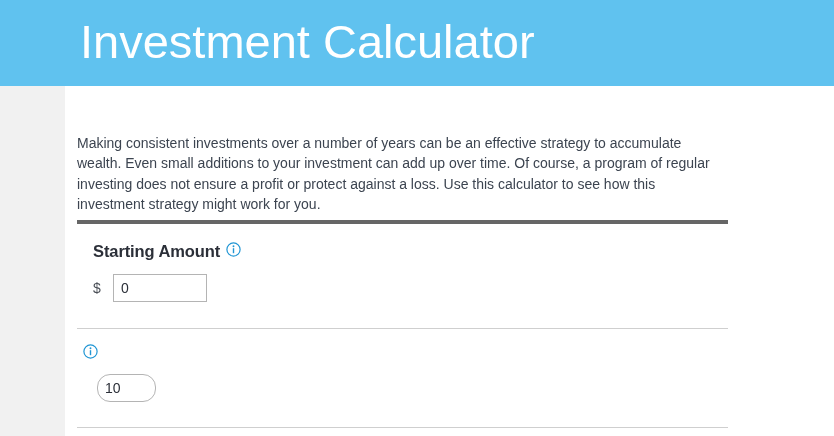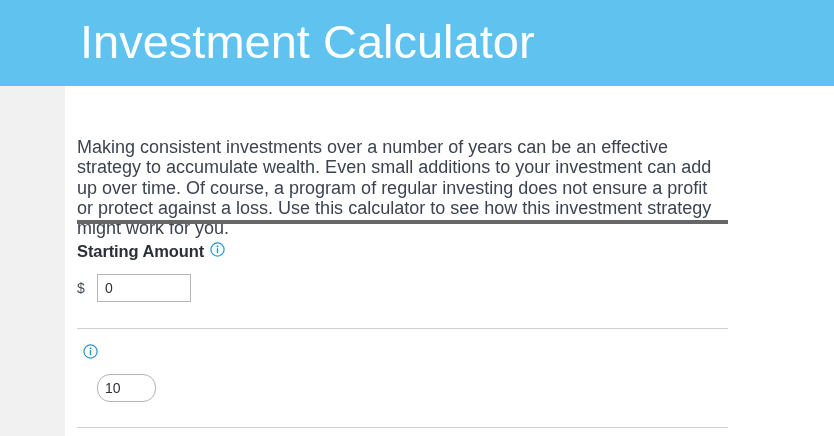--- a/index.html
+++ b/index.html
@@ -62,21 +62,21 @@
     width: 769px;
     height: 350px;
     background: #ffffff;
   }
 
   #intro-paragraph {
     position: absolute;
     left: 12px;
     top: 33px;
     width: 640px;
-    font-size: 18px;
+    font-size: 14px;
     line-height: 20.3px;
     color: #3c4450;
     font-weight: 400;
   }
 
   
   .divider-thick {
     position: absolute;
     left: 12px;
     width: 651px;
@@ -92,21 +92,21 @@
   }
   #divider-top { top: 134px; }
   #divider-mid { top: 242px; }
   #divider-bottom { top: 341px; }
 
   
   .field-group {
     position: absolute;
     left: 12px;
   }
-  #group-starting-amount { top: 153px; }
+  #group-starting-amount { top: 153px; margin-left: 16px; }
   #group-years-to-invest { top: 255px; }
 
   .field-label {
     font-size: 16.5px;
     font-weight: bold;
     color: #2b2f38;
     line-height: 20px;
     white-space: nowrap;
     letter-spacing: -0.1px;
   }

